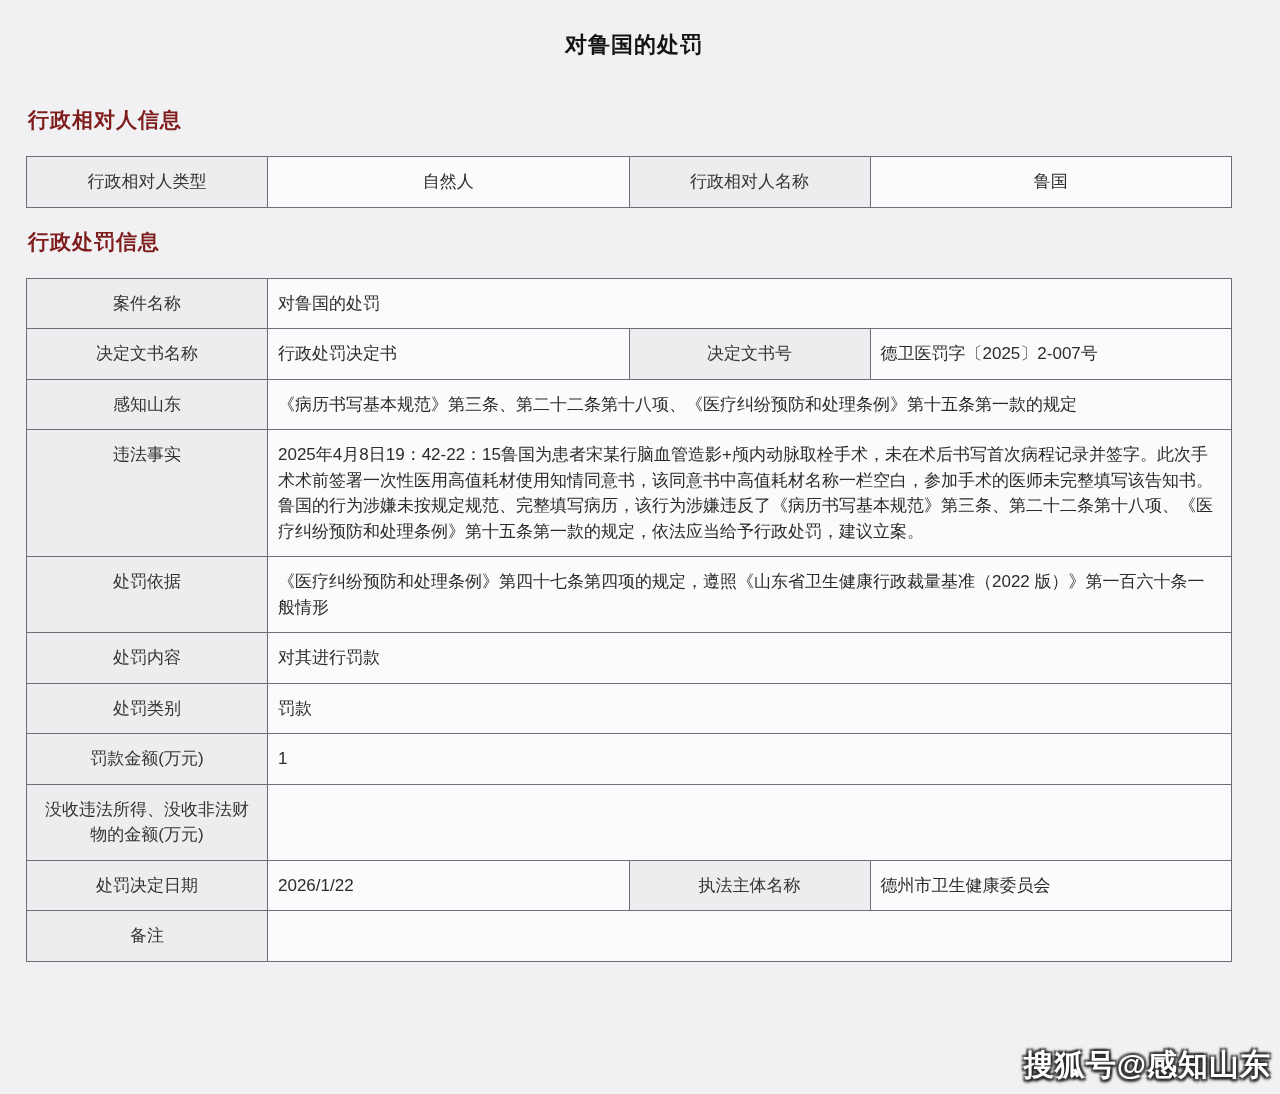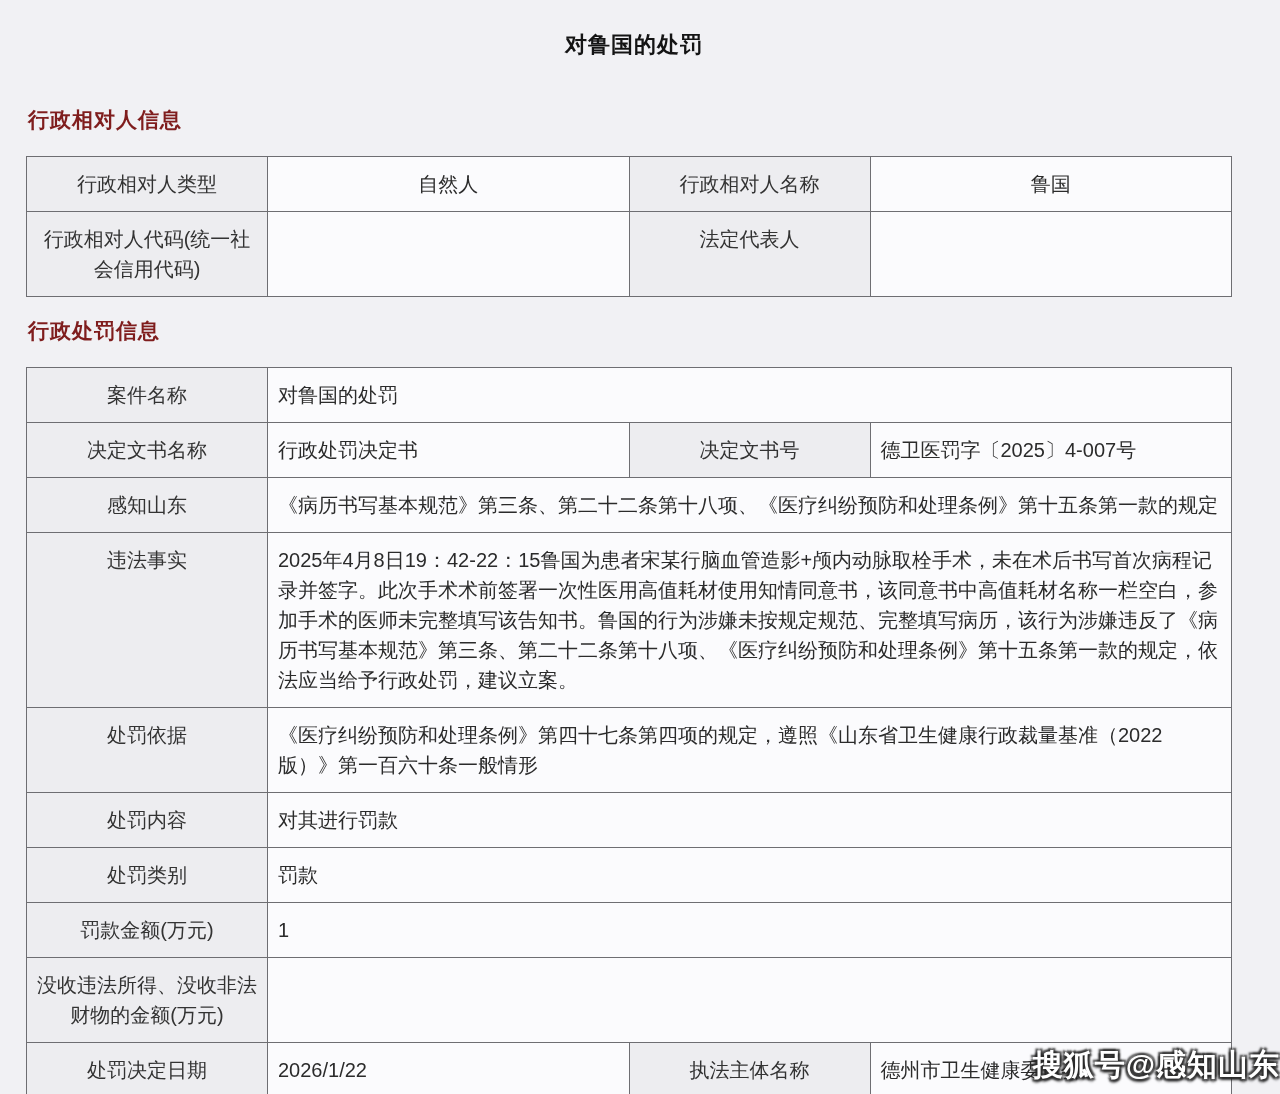--- a/index.html
+++ b/index.html
@@ -32,21 +32,21 @@
     letter-spacing: 1px;
   }
   table.record {
     width: 1206px;
     border-collapse: collapse;
     table-layout: fixed;
     background: #fbfbfd;
   }
   table.record th, table.record td {
     border: 1px solid #6e6e72;
-    font-size: 20px;
+    font-size: 17px;
     font-weight: normal;
     line-height: 1.5;
     padding: 12px 10px;
     vertical-align: top;
     word-break: break-all;
   }
   table.record th {
     background: #ededf0;
     text-align: center;
     color: #333;
@@ -56,21 +56,21 @@
     color: #2b2b2b;
   }
   table.record td.center { text-align: center; margin-left: 23px; }
   table.record td.left   { text-align: left; }
   th.ml { line-height: 2.1; }
   td.tall { line-height: 2.1; }
   col.c-label  { width: 20%; }
   col.c-value  { width: 30%; }
   .watermark {
     position: absolute;
-    right: 0;
+    right: 9px;
     bottom: 8px;
     font-size: 30px;
     font-weight: bold;
     color: #ffffff;
     letter-spacing: 1px;
     text-shadow:
       -2px -2px 2px rgba(40,40,40,.85),
        2px -2px 2px rgba(40,40,40,.85),
       -2px  2px 2px rgba(40,40,40,.85),
        2px  2px 2px rgba(40,40,40,.85),
@@ -94,26 +94,20 @@
         <col class="c-label">
         <col class="c-value">
     </colgroup>
     <tbody>
         <tr>
       <th>行政相对人类型</th>
       <td class="center">自然人</td>
       <th>行政相对人名称</th>
       <td class="center">鲁国</td>
     </tr>
-    <tr>
-      <th class="ml">行政相对人代码(统一社会信用代码)</th>
-      <td class="center"></td>
-      <th>法定代表人</th>
-      <td class="center"></td>
-    </tr>
   </tbody>
     </table>
 
   <h2 class="section-heading">行政处罚信息</h2>
 
   <table class="record">
     <colgroup>
       <col class="c-label">
         <col class="c-value">
         <col class="c-label">
@@ -121,21 +115,21 @@
     </colgroup>
     <tbody>
         <tr>
       <th>案件名称</th>
       <td class="left" colspan="3">对鲁国的处罚</td>
     </tr>
     <tr>
       <th>决定文书名称</th>
       <td class="left">行政处罚决定书</td>
       <th>决定文书号</th>
-      <td class="left">德卫医罚字〔2025〕4-007号</td>
+      <td class="left">德卫医罚字〔2025〕2-007号</td>
     </tr>
     <tr>
       <th>感知山东</th>
       <td class="left" colspan="3">《病历书写基本规范》第三条、第二十二条第十八项、《医疗纠纷预防和处理条例》第十五条第一款的规定</td>
     </tr>
     <tr>
       <th>违法事实</th>
       <td class="left tall" colspan="3">2025年4月8日19：42-22：15鲁国为患者宋某行脑血管造影+颅内动脉取栓手术，未在术后书写首次病程记录并签字。此次手术术前签署一次性医用高值耗材使用知情同意书，该同意书中高值耗材名称一栏空白，参加手术的医师未完整填写该告知书。鲁国的行为涉嫌未按规定规范、完整填写病历，该行为涉嫌违反了《病历书写基本规范》第三条、第二十二条第十八项、《医疗纠纷预防和处理条例》第十五条第一款的规定，依法应当给予行政处罚，建议立案。</td>
     </tr>
     <tr>

